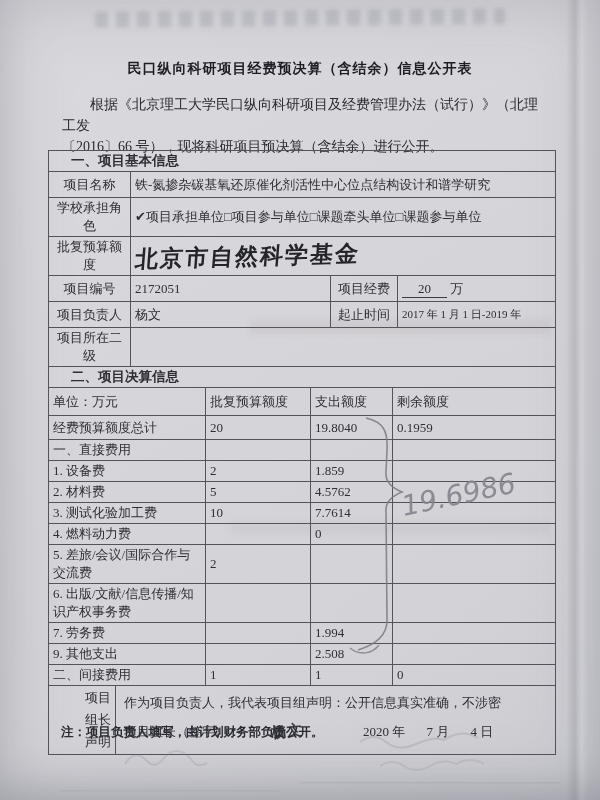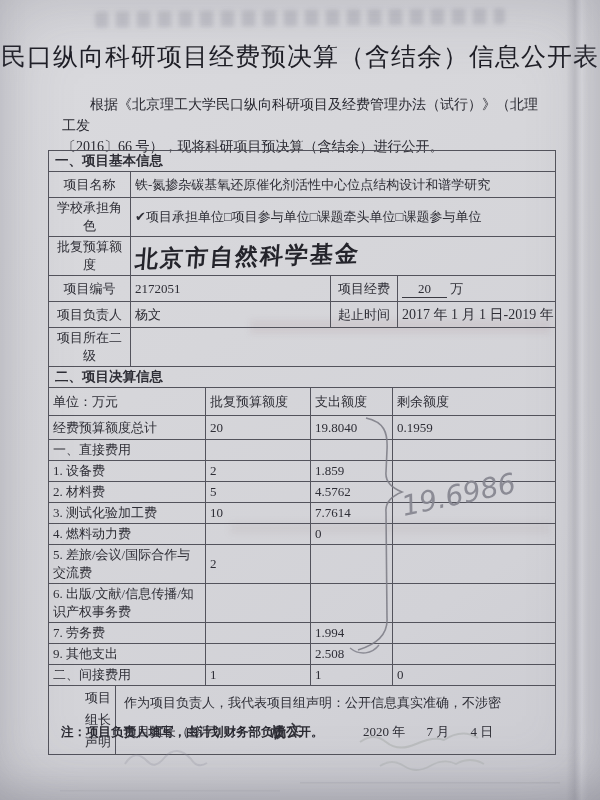--- a/index.html
+++ b/index.html
@@ -11,50 +11,50 @@
   .photo::after{content:"";position:absolute;inset:0;pointer-events:none;
     box-shadow:inset 0 0 70px rgba(95,95,108,.28), inset 0 -26px 40px -18px rgba(100,100,112,.30);}
   .fold{position:absolute;top:0;bottom:0;left:566px;width:22px;pointer-events:none;
     background:linear-gradient(90deg,transparent,rgba(120,120,132,.22) 40%,rgba(235,235,240,.35) 70%,transparent);}
   .bleed-top{position:absolute;top:10px;left:95px;width:410px;height:16px;border-radius:3px;
     background:repeating-linear-gradient(90deg,rgba(115,115,132,.22) 0 13px,transparent 13px 21px);
     filter:blur(2px);transform:rotate(-.5deg);}
   .bleed-mid1{position:absolute;top:320px;left:250px;width:300px;height:14px;background:rgba(150,110,115,.10);filter:blur(3px);}
   .bleed-mid2{position:absolute;top:522px;left:230px;width:320px;height:12px;background:rgba(140,115,115,.08);filter:blur(3px);}
 
-  .doc-title{position:absolute;top:40px;left:0;width:100%;text-align:center;
-    font-size:25px;font-weight:normal;letter-spacing:1px;color:#1e1e26;}
+  .doc-title{position:absolute;top:60px;left:0;width:100%;text-align:center;
+    font-size:14px;font-weight:bold;letter-spacing:1px;color:#1e1e26;}
   .intro{position:absolute;top:94px;left:62px;width:482px;font-size:14px;line-height:21px;color:#2a2a32;}
   .intro .l1{text-indent:2em;font-family:Liberation Serif, serif;}
 
   .tables{position:absolute;top:150px;left:48px;width:507px;}
   table{border-collapse:collapse;table-layout:fixed;width:507px;background:transparent;}
   table+table{margin-top:-1px;}
   td{border:1px solid #53535c;font-size:13px;padding:1px 4px;vertical-align:middle;
      overflow:hidden;white-space:normal;word-break:break-all;}
-  td.sec{font-family:"Liberation Sans",sans-serif;font-weight:bold;font-size:13.5px;padding-left:6px;}
+  td.sec{font-family:"Liberation Sans",sans-serif;font-weight:bold;font-size:13.5px;padding-left:22px;}
   td.c{text-align:left;}
   td.lbl{text-align:center;}
   .h20{height:20px}.h26{height:26px}.h30{height:30px}.h28{height:28px}
   .h24{height:24px}.h21{height:21px}.h34{height:34px}.h38{height:38px}.h62{height:62px}
   .underlined{display:inline-block;border-bottom:1px solid #3a3a42;padding:0 16px;}
   .hand{font-family:"DejaVu Sans",sans-serif;font-weight:bold;font-size:23px;letter-spacing:2px;
     color:#24242b;transform:rotate(-1.5deg) skewX(-6deg);display:inline-block;line-height:1;}
   .sig{font-family:"DejaVu Sans",sans-serif;font-weight:bold;font-size:15px;color:#3a3a42;
     transform:rotate(-6deg);display:inline-block;letter-spacing:1px;}
   .decl-label div{line-height:1.7;text-align:right;}
   .decl-body{padding:4px 8px;vertical-align:top;}
   .decl-statement{margin-top:4px;}
   .decl-sign{margin-top:10px;display:flex;align-items:center;}
   .decl-sign .gap1{width:30px;} .decl-sign .gap2{width:60px;}
   .decl-date span{margin-right:18px;}
   .footnote{position:absolute;top:724px;left:61px;font-size:12.5px;font-weight:bold;color:#2a2a32;}
   .overlay{position:absolute;inset:0;pointer-events:none;}
   .bleed-bottom{position:absolute;top:730px;left:0;pointer-events:none;}
-  .period-cell{font-size:14px;white-space:nowrap;}
+  .period-cell{font-size:11px;white-space:nowrap;}
 </style>
 </head>
 <body>
 
 <div class="photo">
 
   <div class="bleed-top"></div>
   <div class="bleed-mid1"></div>
   <div class="bleed-mid2"></div>
   <div class="fold"></div>

